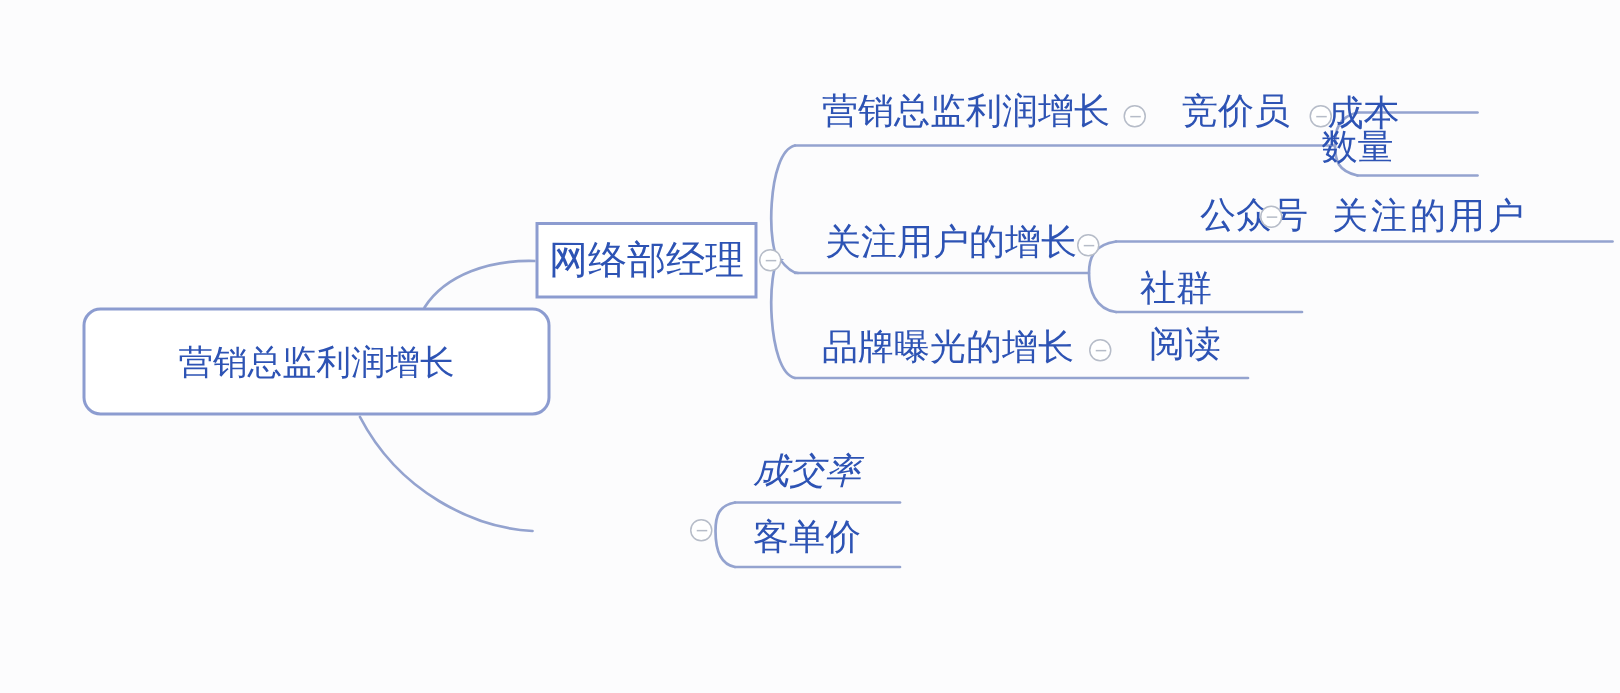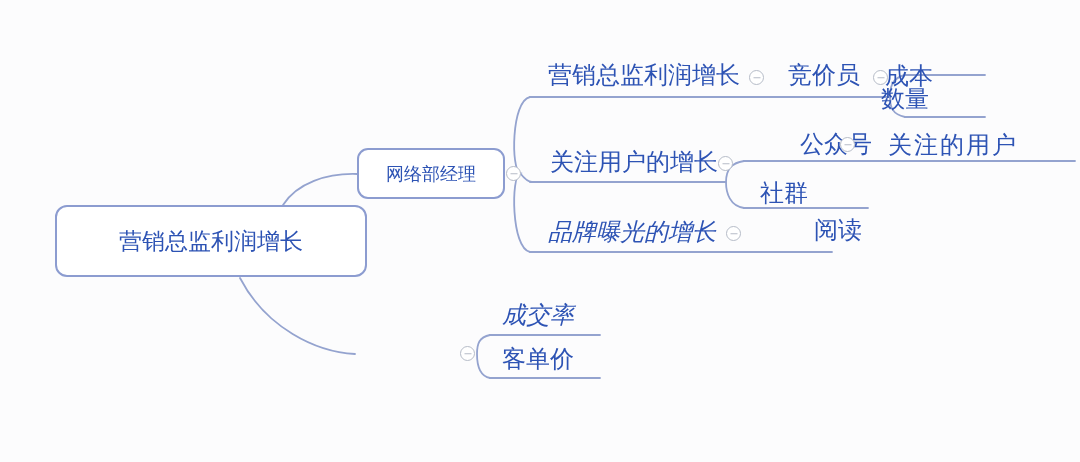--- a/index.html
+++ b/index.html
@@ -35,21 +35,21 @@
     display: flex;
     align-items: center;
     justify-content: center;
     color: var(--text-blue, #2d53b4);
     font-weight: 500;
     white-space: nowrap;
     box-sizing: border-box;
     cursor: default;
   }
   .root-box   { left: 55px;  top: 205px; width: 312px; height: 72px; border-radius: 12px; font-size: 23px; }
-  .branch-box { border-radius: 11px; font-size: 18px; }
+  .branch-box { border-radius: 0; font-size: 26px; }
   .mgr-box    { left: 357px; top: 148px; width: 148px; height: 51px; }
   .sales-box  { left: 355px; top: 328px; width: 108px; height: 52px; }
   .topic {
     position: absolute;
     z-index: 3;
     color: var(--text-blue, #2d53b4);
     font-size: 24px;
     line-height: 26px;
     font-weight: 500;
     white-space: nowrap;
@@ -111,23 +111,23 @@
   <div class="topic" style="left:881px; top:86px;">数量</div>
 
   <div class="topic" style="left:550px; top:149px;font-family:Liberation Serif, serif;">关注用户的增长</div>
 
   <div class="topic" style="left:800px; top:131px;">公众号</div>
 
   <div class="topic" style="left:888px; top:132px; letter-spacing:2px;">关注的用户</div>
 
   <div class="topic" style="left:760px; top:180px;text-align:right;">社群</div>
 
-  <div class="topic" style="left:548px; top:219px;font-style:italic;">品牌曝光的增长</div>
+  <div class="topic" style="left:548px; top:219px;">品牌曝光的增长</div>
 
-  <div class="topic" style="left:766px; top:217px;margin-left:48px;">阅读</div>
+  <div class="topic" style="left:766px; top:217px;">阅读</div>
 
   <div class="topic" style="left:502px; top:302px;font-style:italic;">成交率</div>
 
   <div class="topic" style="left:502px; top:346px;">客单价</div>
 
   <div class="collapse-btn" style="left:506px; top:166px;">
     <span class="minus"></span>
   </div>
   <div class="collapse-btn" style="left:749px; top:70px;">
     <span class="minus"></span>

